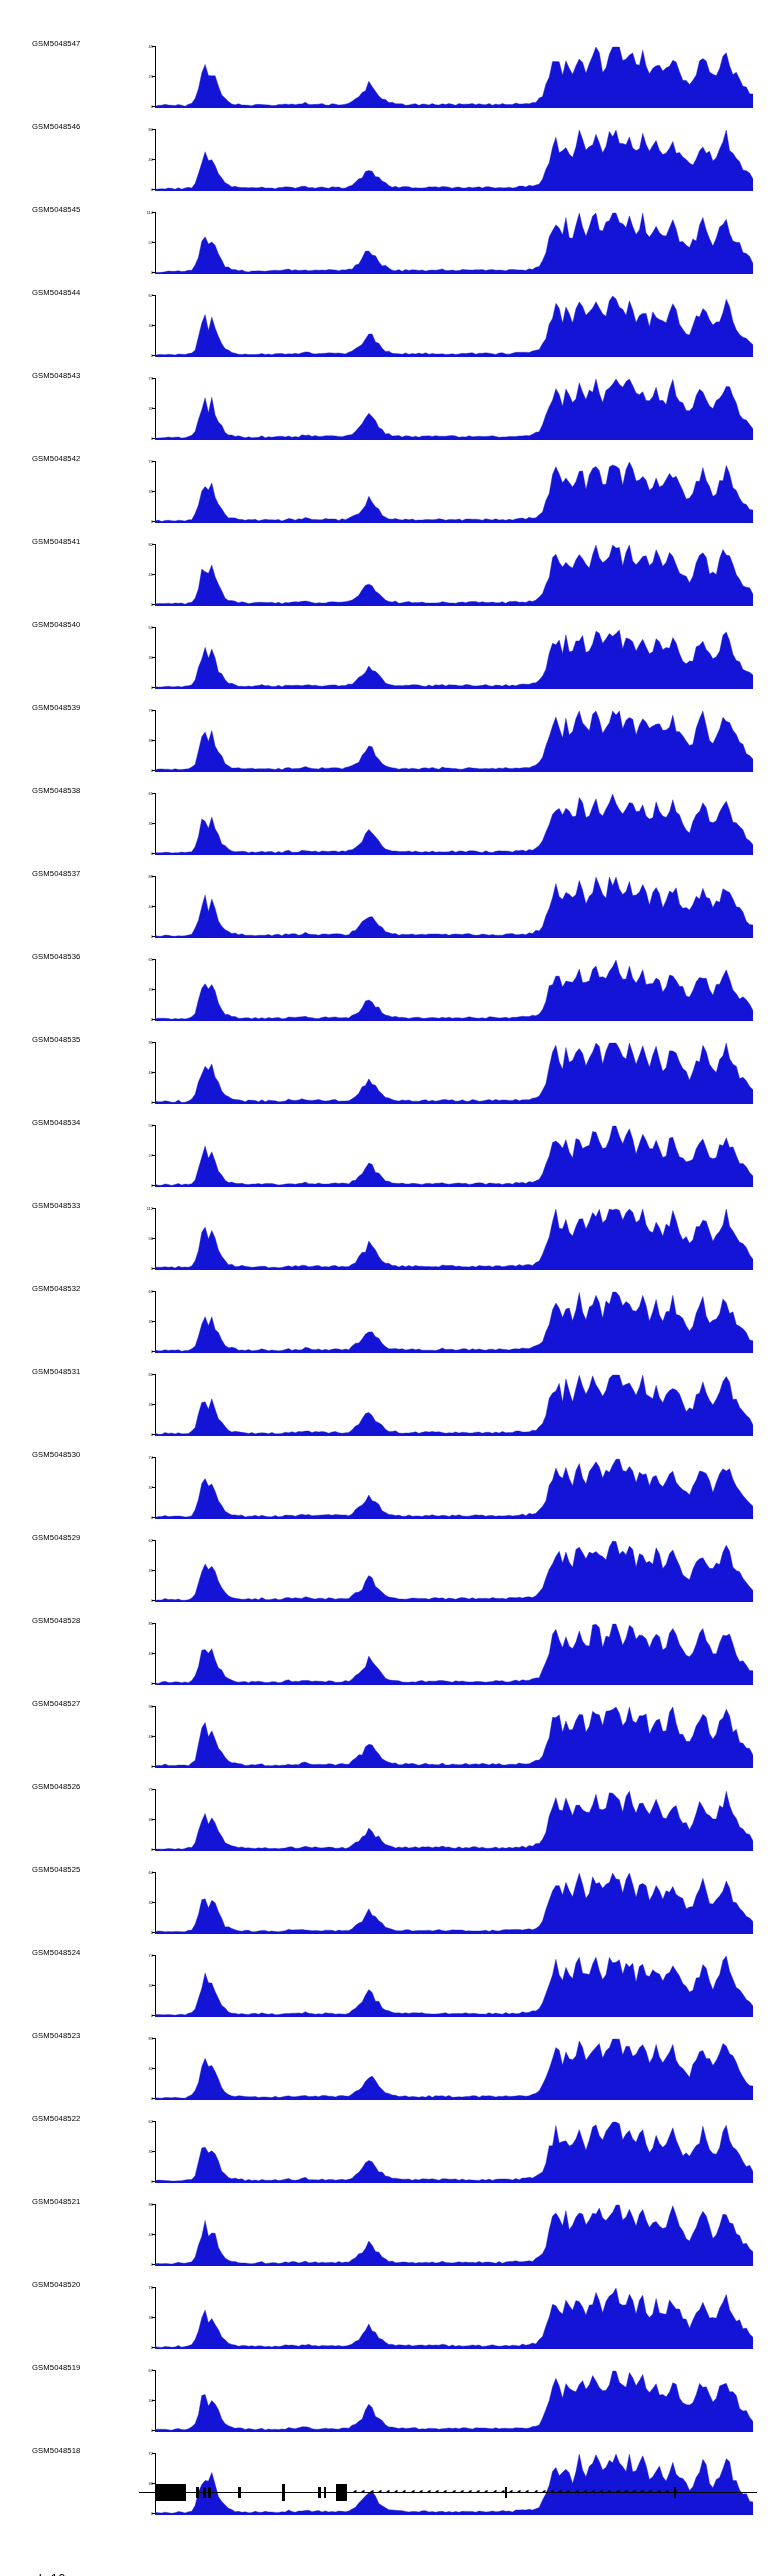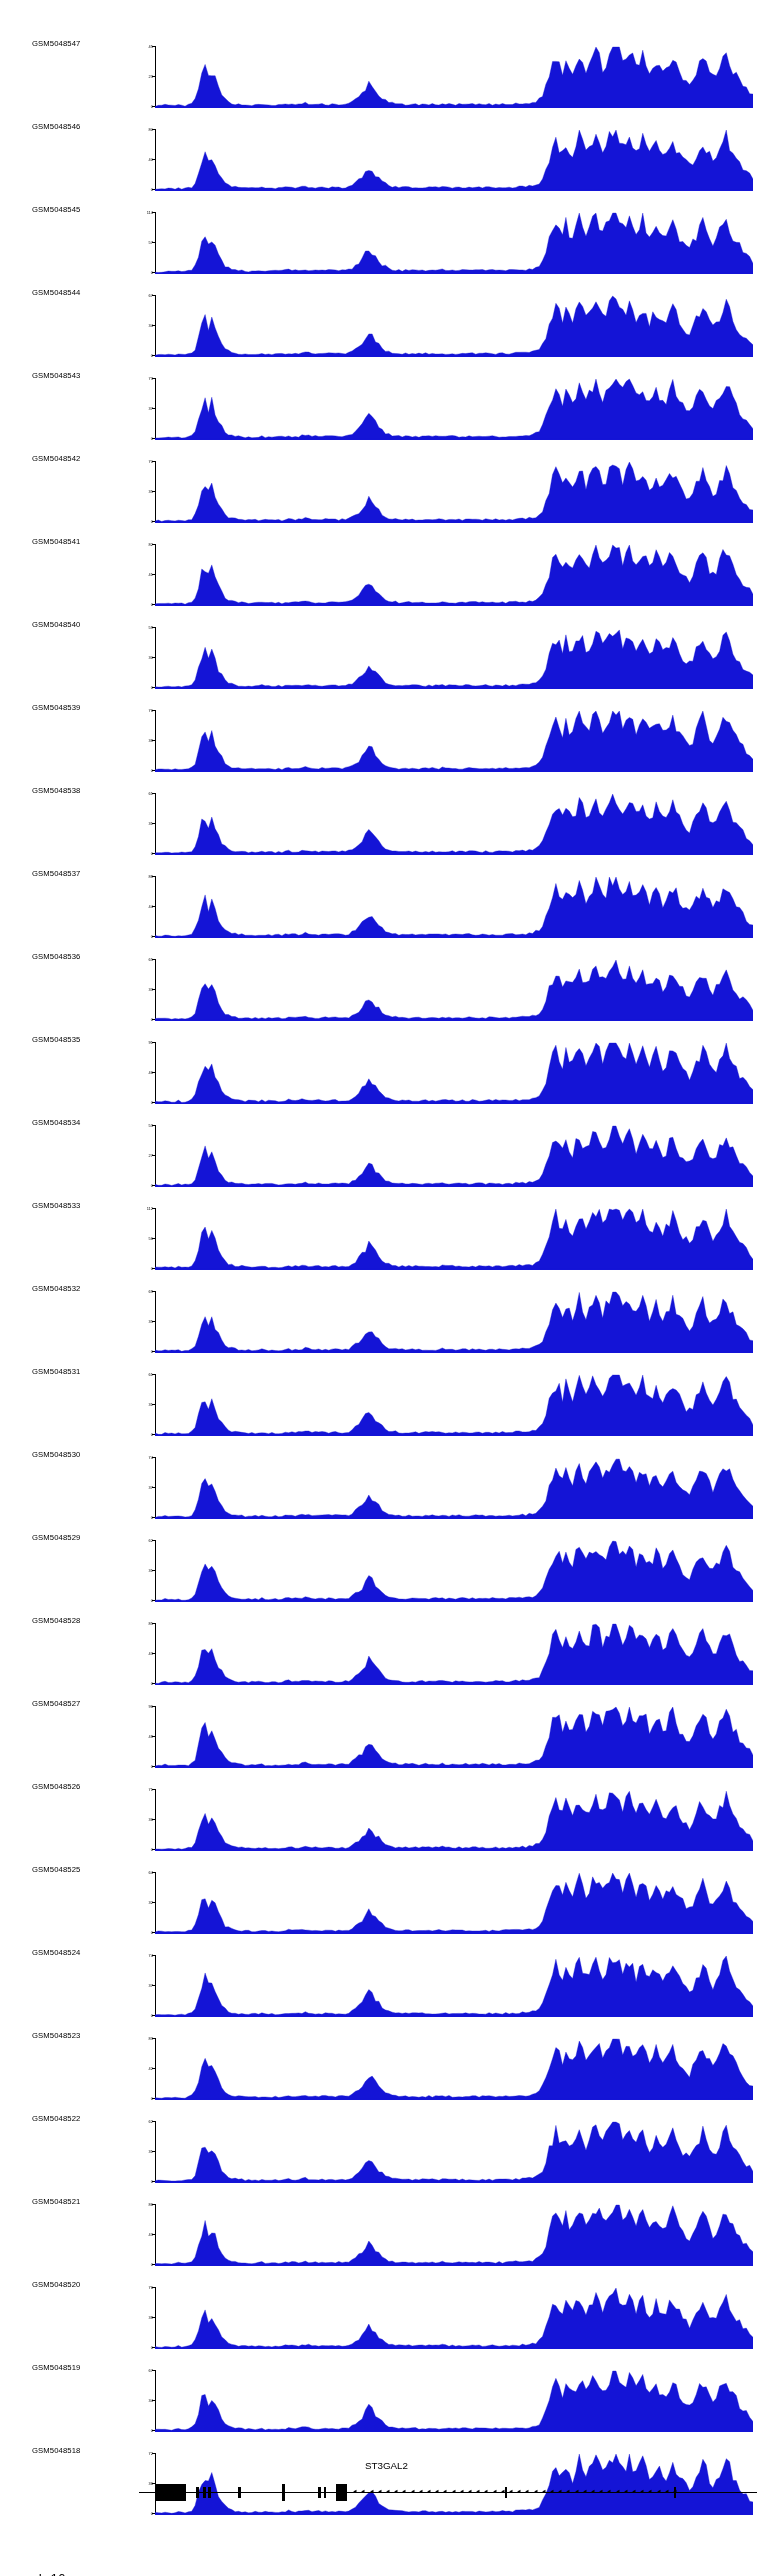--- a/index.html
+++ b/index.html
@@ -640,21 +640,20 @@
           <div class="tick-label" style="top: 59px;">0</div>
           <svg class="wave" viewBox="0 0 1160 118" preserveAspectRatio="none">
             <path d="M 0 118 L 0.00 114.52 L 6.48 115.43 L 12.96 115.89 L 19.44 114.47 L 25.92 115.55 L 32.40 116.79 L 38.88 115.55 L 45.36 113.27 L 51.84 114.13 L 58.32 115.99 L 64.80 113.82 L 71.28 112.85 L 77.77 101.40 L 84.25 76.16 L 90.73 61.09 L 97.21 53.41 L 103.69 53.95 L 110.17 37.73 L 116.65 60.54 L 123.13 84.85 L 129.61 93.87 L 136.09 100.50 L 142.57 107.08 L 149.05 109.47 L 155.53 113.53 L 162.01 112.76 L 168.49 114.76 L 174.97 113.74 L 181.45 115.63 L 187.93 115.10 L 194.41 112.81 L 200.89 114.38 L 207.37 114.83 L 213.85 112.92 L 220.34 114.19 L 226.82 113.94 L 233.30 114.87 L 239.78 115.02 L 246.26 113.85 L 252.74 114.34 L 259.22 110.08 L 265.70 113.28 L 272.18 114.56 L 278.66 112.24 L 285.14 112.37 L 291.62 111.36 L 298.10 110.80 L 304.58 113.47 L 311.06 112.43 L 317.54 111.23 L 324.02 113.91 L 330.50 111.97 L 336.98 114.02 L 343.46 113.00 L 349.94 114.00 L 356.42 112.25 L 362.91 112.92 L 369.39 113.63 L 375.87 112.34 L 382.35 108.50 L 388.83 105.02 L 395.31 96.78 L 401.79 89.76 L 408.27 83.32 L 414.75 77.12 L 421.23 74.91 L 427.71 83.28 L 434.19 97.60 L 440.67 102.23 L 447.15 105.79 L 453.63 109.92 L 460.11 110.10 L 466.59 110.97 L 473.07 111.31 L 479.55 111.54 L 486.03 113.07 L 492.51 114.04 L 498.99 113.06 L 505.47 113.34 L 511.96 113.91 L 518.44 111.81 L 524.92 111.51 L 531.40 113.97 L 537.88 113.39 L 544.36 114.45 L 550.84 113.17 L 557.32 112.75 L 563.80 114.77 L 570.28 113.04 L 576.76 114.67 L 583.24 113.14 L 589.72 114.49 L 596.20 112.78 L 602.68 113.05 L 609.16 112.99 L 615.64 112.99 L 622.12 114.42 L 628.60 112.29 L 635.08 113.09 L 641.56 114.16 L 648.04 113.46 L 654.53 112.02 L 661.01 113.60 L 667.49 113.19 L 673.97 111.40 L 680.45 112.91 L 686.93 112.26 L 693.41 113.91 L 699.89 110.28 L 706.37 110.08 L 712.85 109.94 L 719.33 110.30 L 725.81 108.71 L 732.29 110.20 L 738.77 107.63 L 745.25 105.41 L 751.73 90.75 L 758.21 78.92 L 764.69 62.31 L 771.17 35.31 L 777.65 28.23 L 784.13 44.23 L 790.61 37.12 L 797.09 31.42 L 803.58 38.36 L 810.06 58.87 L 816.54 35.95 L 823.02 2.00 L 829.50 32.83 L 835.98 45.81 L 842.46 25.78 L 848.94 20.00 L 855.42 3.52 L 861.90 16.36 L 868.38 32.80 L 874.86 27.79 L 881.34 14.05 L 887.82 19.07 L 894.30 2.00 L 900.78 19.01 L 907.26 26.28 L 913.74 35.91 L 920.22 2.00 L 926.70 36.10 L 933.18 34.57 L 939.66 18.74 L 946.15 5.35 L 952.63 24.08 L 959.11 51.35 L 965.59 45.82 L 972.07 35.35 L 978.55 25.16 L 985.03 45.78 L 991.51 54.04 L 997.99 38.30 L 1004.47 18.04 L 1010.95 41.02 L 1017.43 47.50 L 1023.91 49.36 L 1030.39 57.45 L 1036.87 72.53 L 1043.35 65.13 L 1049.83 47.05 L 1056.31 37.15 L 1062.79 12.05 L 1069.27 22.77 L 1075.75 58.98 L 1082.23 67.22 L 1088.72 51.05 L 1095.20 47.56 L 1101.68 30.44 L 1108.16 10.92 L 1114.64 16.81 L 1121.12 53.25 L 1127.60 53.37 L 1134.08 71.97 L 1140.56 79.41 L 1147.04 78.73 L 1153.52 93.26 L 1160.00 94.67 L 1160 118 Z" fill="#1414d6" stroke="#1414d6" stroke-width="0.7"></path>
           </svg>
           <div class="baseline"></div>
         </div>
       </div>
     </div>
 
   <div class="gene-panel">
-    <div class="gene-name">ST3GAL2</div>
     <div class="gene-track" id="gene-track">
       <div class="gene-line"></div>
     <div class="exon" style="left: 17.3px; width: 30px;"></div>
         <div class="exon thin" style="left: 57px; width: 3.1px;"></div>
         <div class="exon thin" style="left: 64px; width: 2.5px;"></div>
         <div class="exon thin" style="left: 69px; width: 3.1px;"></div>
         <div class="exon thin" style="left: 99px; width: 2.5px;"></div>
         <div class="exon" style="left: 143px; width: 2.5px;"></div>
         <div class="exon thin" style="left: 179px; width: 2.5px;"></div>
         <div class="exon thin" style="left: 185px; width: 1.9px;"></div>

